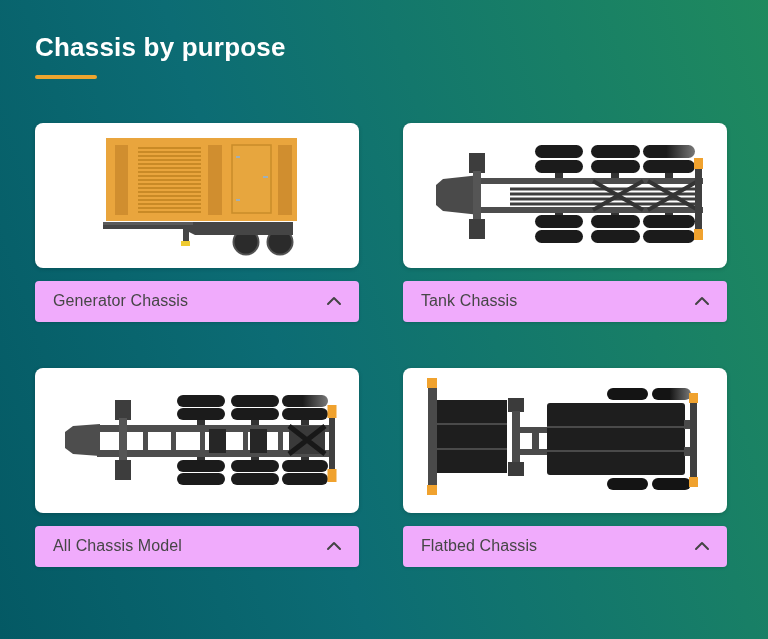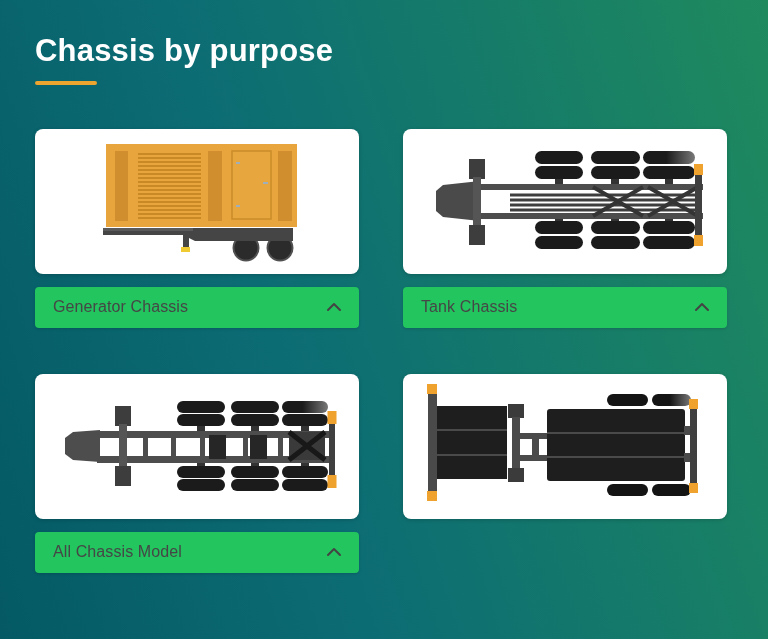--- a/index.html
+++ b/index.html
@@ -5,21 +5,21 @@
   * { margin: 0; padding: 0; box-sizing: border-box; }
   html, body { width: 768px; height: 639px; }
   body {
     font-family: "Liberation Sans", sans-serif;
     background: linear-gradient(72deg, #045964 0%, #0c6c74 38%, #1f8a5e 100%);
     overflow: hidden;
   }
   .page { padding: 33px 35px 0 35px; width: 768px; height: 639px; }
   .page-title {
     color: #ffffff;
-    font-size: 31px;
+    font-size: 26px;
     font-weight: bold;
     letter-spacing: 0.2px;
     line-height: 1.15;
   }
   .title-underline {
     width: 62px; height: 4px;
     background: #EDA52F;
     border-radius: 2px;
     margin-top: 12px;
   }
@@ -35,21 +35,21 @@
     width: 324px; height: 145px;
     background: #ffffff;
     border-radius: 8px;
     box-shadow: 0 1px 4px rgba(0,0,0,0.18);
     overflow: hidden;
   }
   .card-figure svg { display: block; width: 324px; height: 145px; }
   .card-labelbar {
     margin-top: 13px;
     width: 324px; height: 41px;
-    background: #22c55e;
+    background: #f0abfc;
     border-radius: 4px;
     box-shadow: 0 1px 3px rgba(0,0,0,0.15);
     display: flex;
     align-items: center;
     justify-content: space-between;
     padding: 0 17px 0 18px;
     cursor: pointer;
   }
   .card-label {
     color: #464646;
@@ -252,16 +252,22 @@
           <path d="M144 59H282M144 83H282" stroke="#4a4a4a" stroke-width="2"></path>
 
           <rect x="281" y="52" width="6" height="9" fill="#4a4a4a"></rect>
           <rect x="281" y="79" width="6" height="9" fill="#4a4a4a"></rect>
 
           <rect x="287" y="25" width="7" height="94" fill="#3f3f3f"></rect>
           <rect x="286" y="25" width="9" height="10" fill="#F0A22E"></rect>
           <rect x="286" y="109" width="9" height="10" fill="#F0A22E"></rect>
         </svg>
       </div>
+      <div class="card-labelbar">
+        <span class="card-label">Flatbed Chassis</span>
+        <svg class="chevron" viewBox="0 0 16 10">
+          <polyline points="2,8 8,2 14,8" fill="none" stroke="#444444" stroke-width="2" stroke-linecap="round" stroke-linejoin="round"></polyline>
+        </svg>
+      </div>
     </div>
 
   </div>
 </div>
 
 </body></html>

